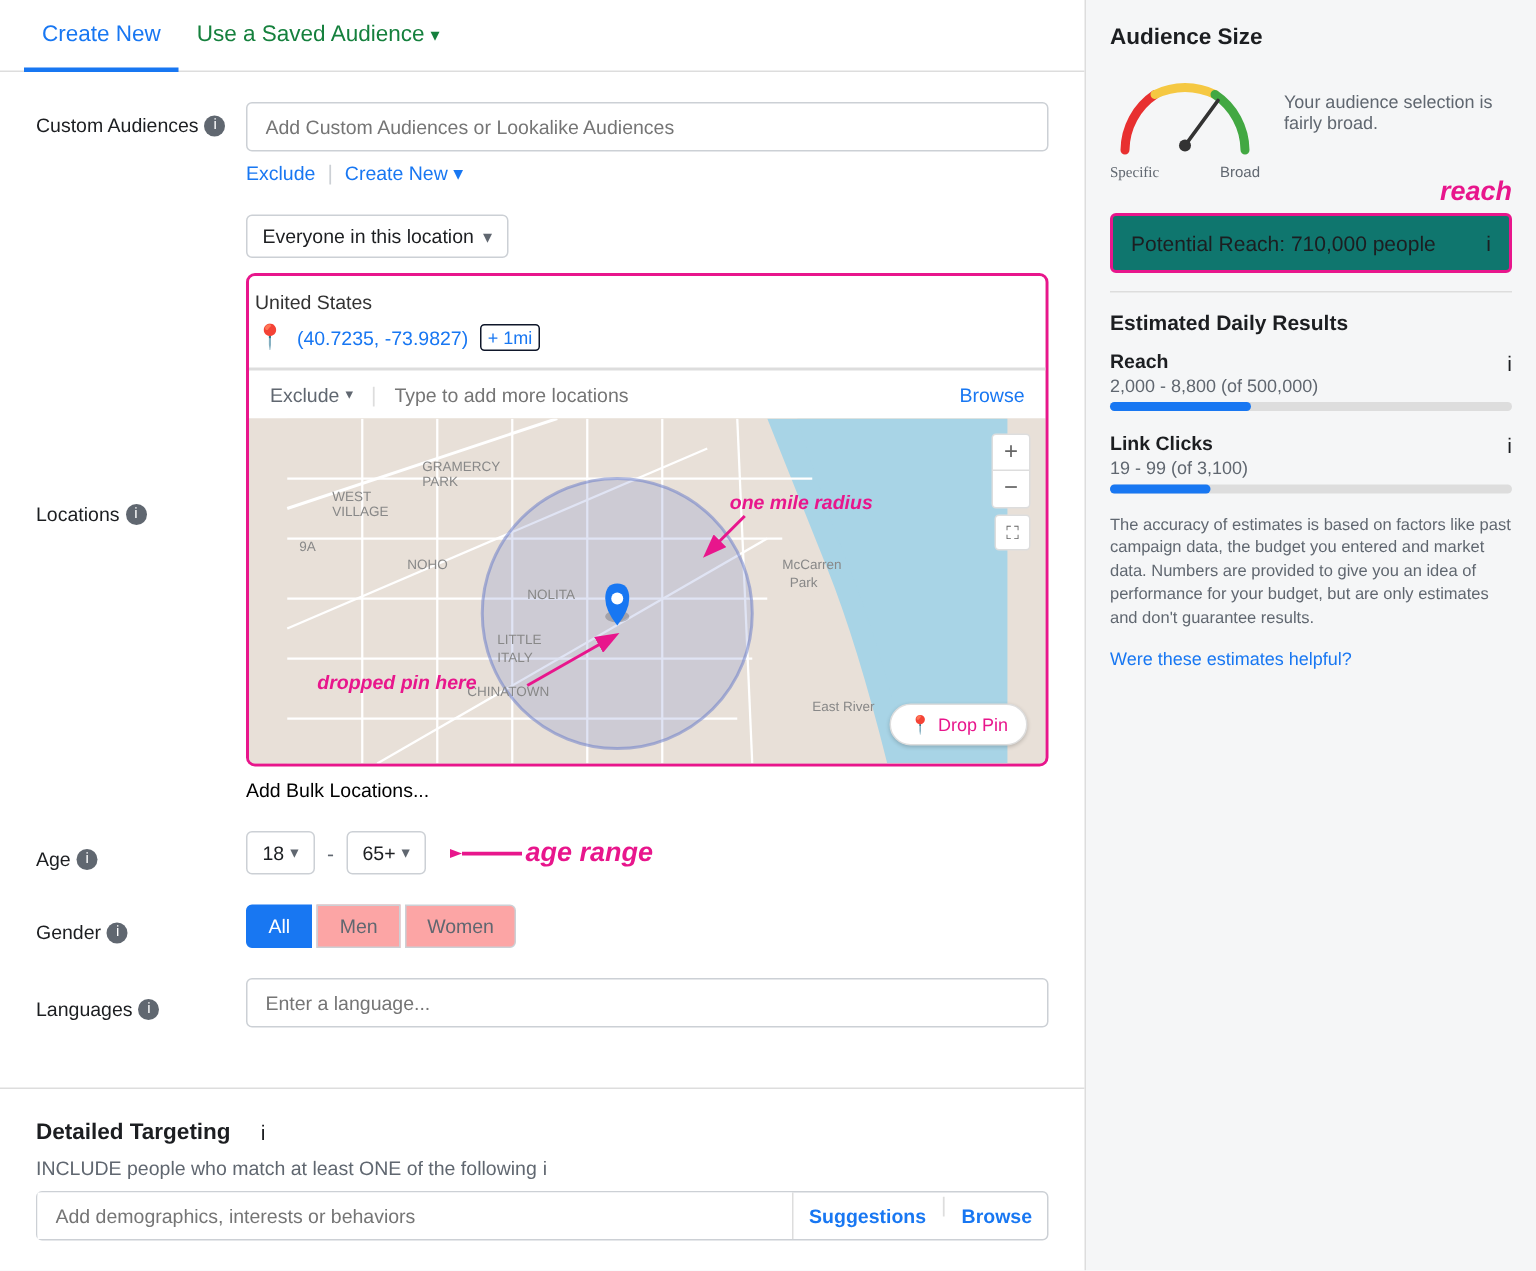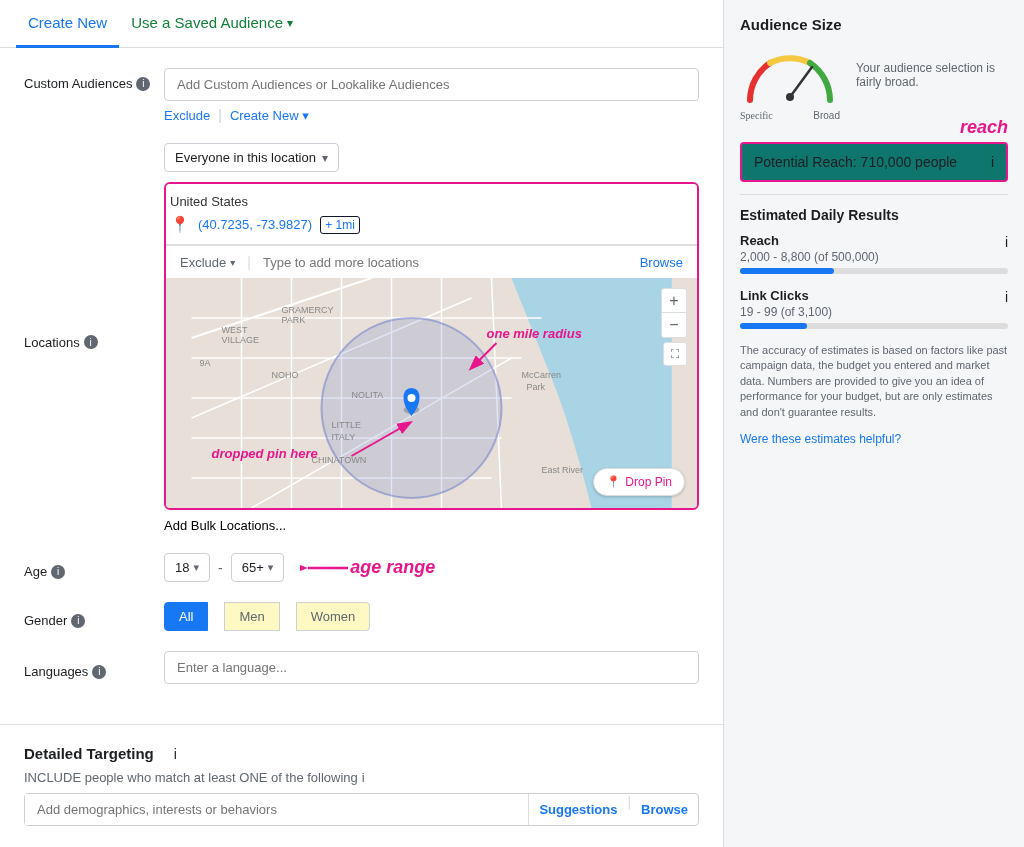--- a/index.html
+++ b/index.html
@@ -64,22 +64,22 @@
 
     
     .bulk-link { color: #000000; font-size: 13px; cursor: pointer; margin-top: 8px; display: inline-block; }
 
     
     .age-selects { display: flex; align-items: center; gap: 8px; }
     .age-select { border: 1px solid #ccd0d5; border-radius: 4px; padding: 6px 10px; font-size: 13px; background: #fff; cursor: pointer; display: flex; align-items: center; gap: 4px; }
     .age-select::after { content: '▾'; font-size: 11px; color: #606770; }
     .age-dash { color: #606770; }
 
-    .gender-buttons { display: flex; gap: 16px; }
-    .gender-btn { border: 1px solid #ccd0d5; padding: 6px 14px; font-size: 13px; cursor: pointer; background: #fef9c3; color: #606770; }
+    .gender-buttons { display: flex; gap: 3px; }
+    .gender-btn { border: 1px solid #ccd0d5; padding: 6px 14px; font-size: 13px; cursor: pointer; background: #fca5a5; color: #606770; }
     .gender-btn:first-child { border-radius: 4px 0 0 4px; }
     .gender-btn:last-child { border-radius: 0 4px 4px 0; }
     .gender-btn.active { background: #1877f2; color: #fff; border-color: #1877f2; }
 
     .lang-input { width: 100%; border: 1px solid #ccd0d5; border-radius: 4px; padding: 8px 12px; font-size: 13px; color: #90949c; background: #fff; }
 
     
     .detailed-section { padding: 20px 24px; border-top: 1px solid #ddd; }
     .detailed-subtitle { font-size: 13px; color: #606770; margin-bottom: 8px; display: flex; align-items: center; gap: 4px; }
     .detailed-input-row { display: flex; align-items: center; border: 1px solid #ccd0d5; border-radius: 4px; background: #fff; }

